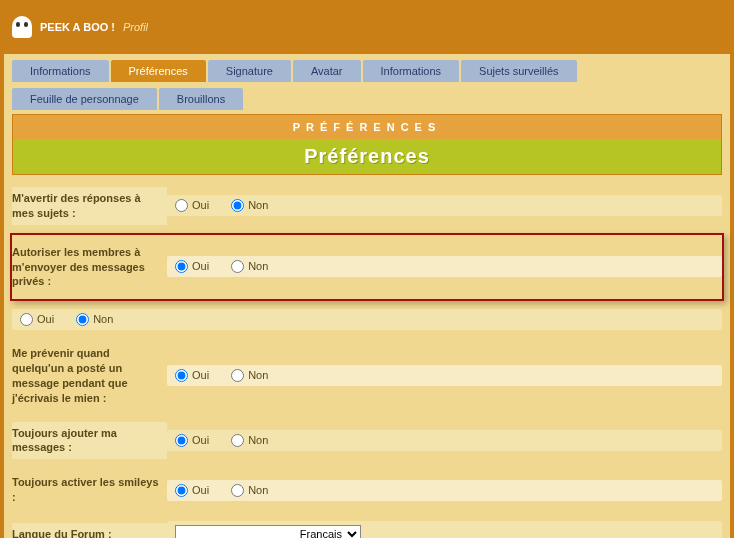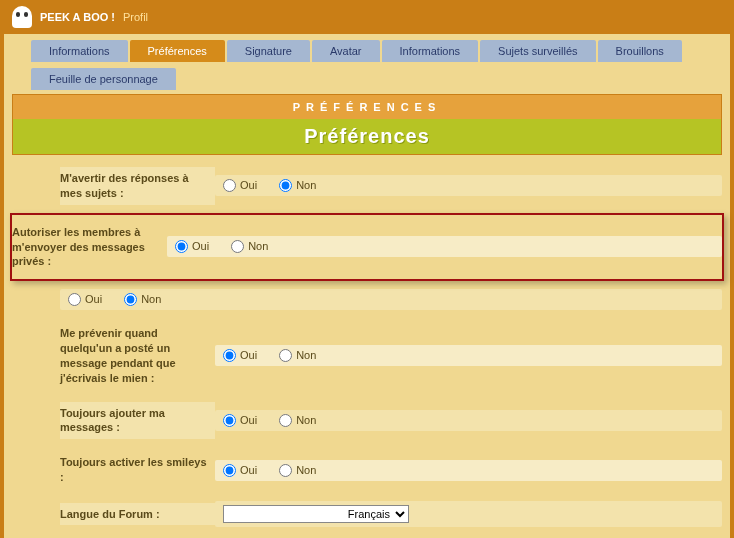--- a/index.html
+++ b/index.html
@@ -7,44 +7,43 @@
     font-family: Verdana, Arial, sans-serif;
     font-size: 11px;
     background: #f0d890;
     background-image: repeating-linear-gradient(45deg, #efd68c 0, #efd68c 2px, #f0d890 2px, #f0d890 4px);
     color: #5a4a1a;
   }
   .page { width: 734px; margin: 0 auto; border-left: 4px solid #c97e16; border-right: 4px solid #c97e16; background: #f0d890; }
   .topbar {
     background: #c97e16;
     color: #fff;
-    padding: 6px 8px;
+    padding: 16px 8px;
     display: flex;
     align-items: center;
     gap: 8px;
   }
   .topbar .ghost {
     width: 20px; height: 22px;
     background: #fff;
     border-radius: 10px 10px 4px 4px;
     position: relative;
     display:inline-block;
   }
   .topbar .ghost::before, .topbar .ghost::after{
     content:""; position:absolute; width:4px; height:5px; background:#333; border-radius:2px; top:6px;
   }
   .topbar .ghost::before{ left:4px; }
   .topbar .ghost::after{ right:4px; }
   .topbar .title { font-weight: bold; color:#fff; }
-  .topbar .profil { color: #ffe09a; }
+  .topbar .profil { color: #ffe09a; font-style: italic; }
   .tabs {
     display: flex; flex-wrap: wrap; gap: 2px;
     padding: 6px 8px 0 8px;
     background: #f0d890;
-    margin-left: 19px;
   }
   .tab {
     background: #a5b7d1;
     color: #2a3a6a;
     padding: 5px 18px;
     font-size: 11px;
     cursor: pointer;
     border-radius: 2px 2px 0 0;
     margin-bottom: 4px;
   }
@@ -73,21 +72,20 @@
     font-family: "Comic Sans MS", cursive, sans-serif;
     letter-spacing: 1px;
     text-shadow: 1px 1px 0 #8a9a10;
   }
   .form-area { padding: 6px 8px 8px 8px; }
   .row {
     display: flex;
     border-bottom: 0px solid #e6d08a;
     padding: 6px 0;
     align-items: center;
-    margin-left: 48px;
   }
   .row:nth-child(odd) .opt-cell, .row:nth-child(odd) .label-cell { background: #f3e3ac; }
   .row .label-cell {
     width: 155px;
     font-weight: bold;
     color: #5a4a1a;
     padding: 4px 4px 4px 0;
     line-height: 1.35;
   }
   .row .opt-cell {
@@ -126,22 +124,22 @@
     <span class="profil">Profil</span>
   </div>
 
   <div class="tabs">
     <div class="tab">Informations</div>
     <div class="tab active">Préférences</div>
     <div class="tab">Signature</div>
     <div class="tab">Avatar</div>
     <div class="tab">Informations</div>
     <div class="tab">Sujets surveillés</div>
+    <div class="tab">Feuille de personnage</div>
     <div class="tab">Brouillons</div>
-    <div class="tab">Feuille de personnage</div>
   </div>
 
   <div class="banner">
     <div class="crumb">PRÉFÉRENCES</div>
     <div class="stylized">Préférences</div>
   </div>
 
   <div class="form-area">
 
     <div class="row">

